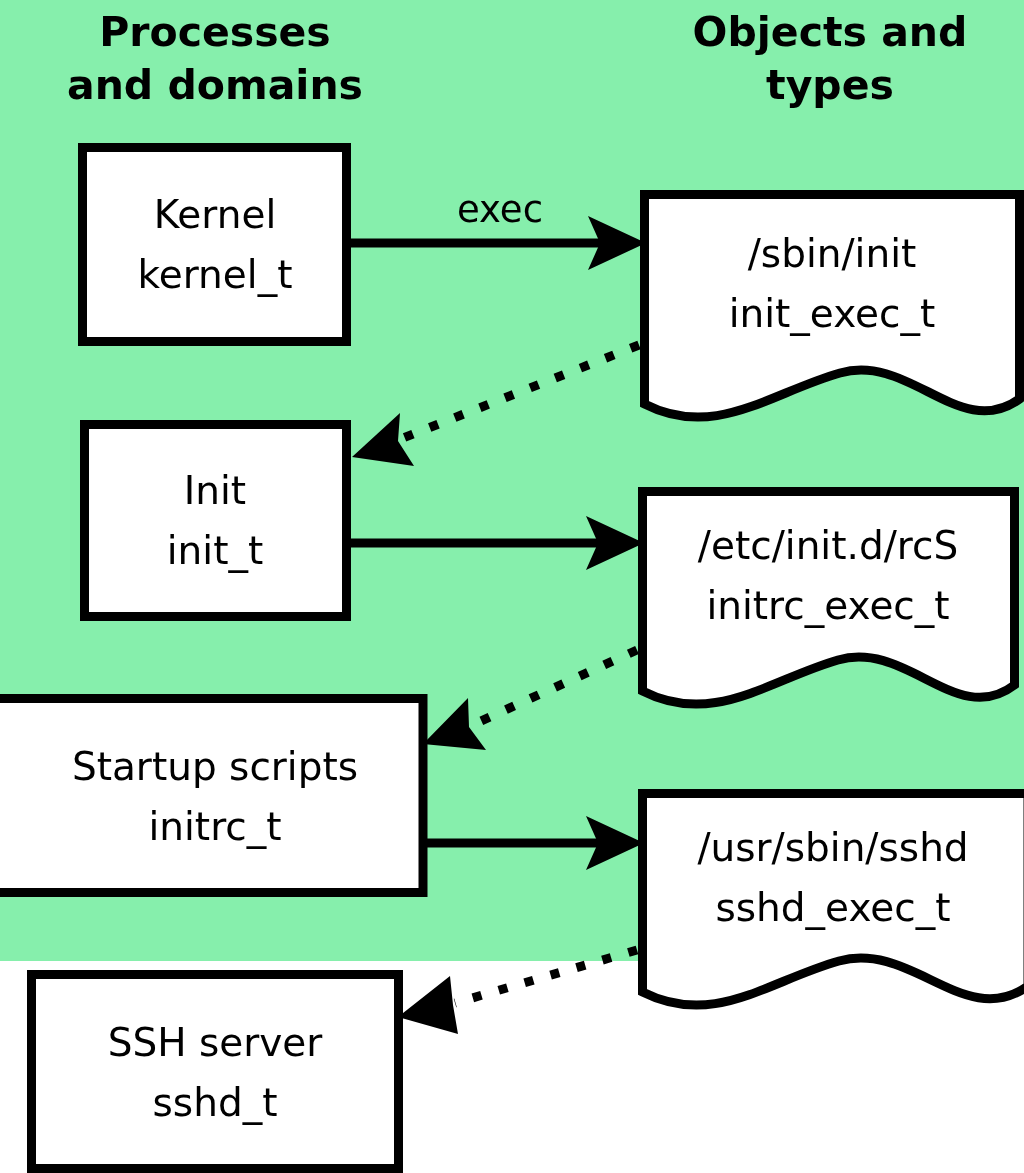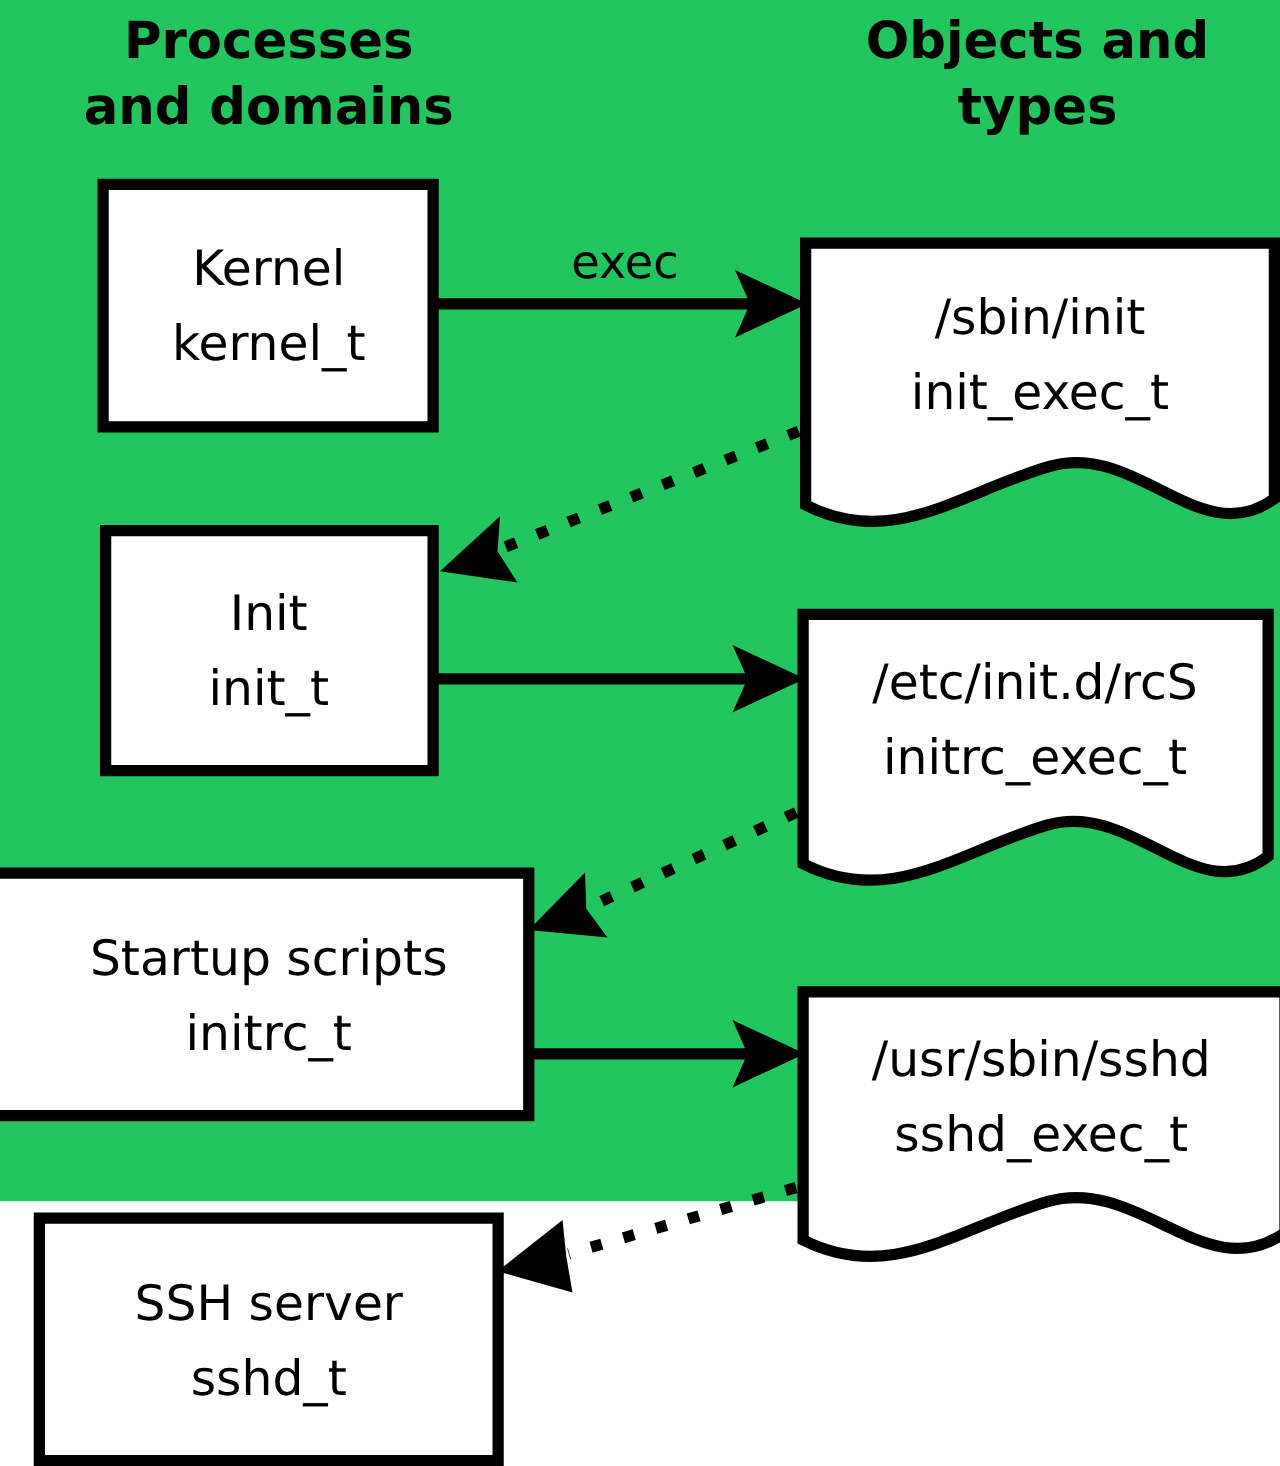--- a/index.html
+++ b/index.html
@@ -10,21 +10,21 @@
   body {
     width: 1024px;
     height: 1173px;
     overflow: hidden;
     font-family: "DejaVu Sans", sans-serif;
   }
   #diagram-root {
     position: relative;
     width: 1024px;
     height: 961px;
-    background: #22c55e;
+    background: #86efac;
   }
   svg.diagram-svg {
     position: absolute;
     top: 0;
     left: 0;
     width: 1024px;
     height: 1173px;
     display: block;
   }
   .col-header {

